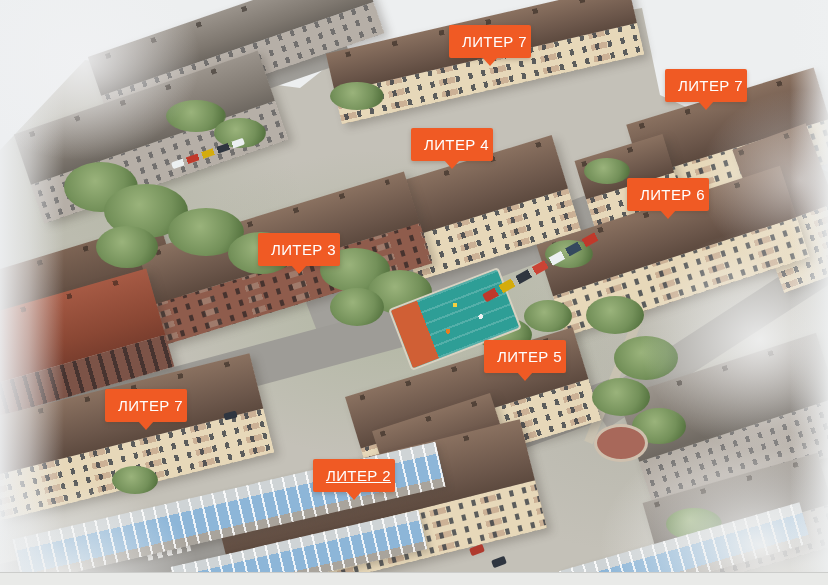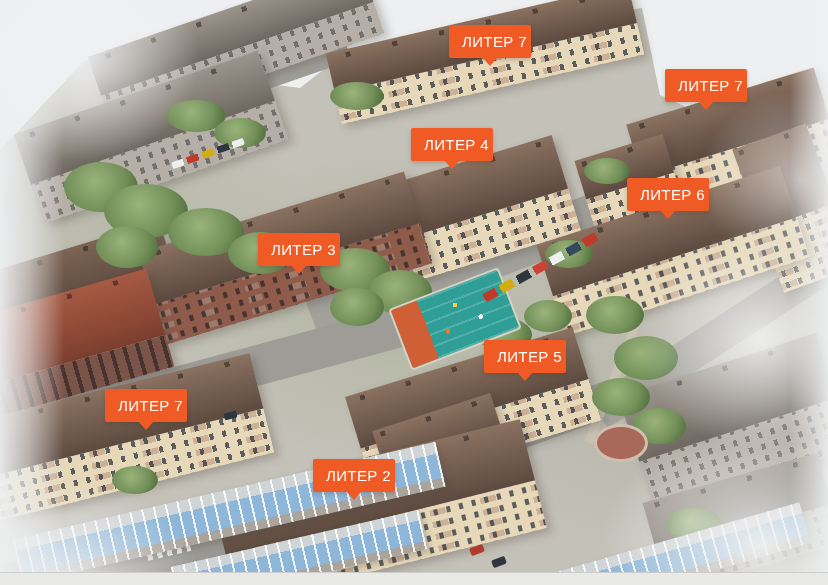--- a/index.html
+++ b/index.html
@@ -194,21 +194,21 @@
   <div class="haze" style="left:-40px;top:-40px;width:240px;height:200px;background:radial-gradient(closest-side,rgba(240,241,243,.9),rgba(240,241,243,0));"></div>
   <div class="haze" style="left:640px;top:230px;width:240px;height:220px;background:radial-gradient(closest-side,rgba(244,245,246,.85),rgba(244,245,246,0));"></div>
   <div class="haze" style="left:700px;top:90px;width:200px;height:180px;background:radial-gradient(closest-side,rgba(244,245,246,.6),rgba(244,245,246,0));"></div>
   <div class="haze" style="left:600px;top:430px;width:320px;height:230px;background:radial-gradient(closest-side,rgba(240,241,241,.95),rgba(240,241,241,0));"></div>
   <div class="haze" style="left:-80px;top:480px;width:280px;height:200px;background:radial-gradient(closest-side,rgba(240,241,241,.9),rgba(240,241,241,0));"></div>
   <div class="haze" style="left:790px;top:0;width:38px;height:585px;background:linear-gradient(270deg,rgba(238,240,241,.9),rgba(238,240,241,0));"></div>
 
   <div class="frame-bottom"></div>
 
   <div class="marker" style="left:105px;top:389px;">ЛИТЕР 7</div>
-  <div class="marker" style="left:313px;top:459px;">ЛИТЕР 2</div>
+  <div class="marker" style="left:313px;top:459px;text-decoration:underline;">ЛИТЕР 2</div>
   <div class="marker" style="left:258px;top:233px;">ЛИТЕР 3</div>
   <div class="marker" style="left:484px;top:340px;">ЛИТЕР 5</div>
   <div class="marker" style="left:411px;top:128px;">ЛИТЕР 4</div>
   <div class="marker" style="left:627px;top:178px;">ЛИТЕР 6</div>
   <div class="marker" style="left:449px;top:25px;">ЛИТЕР 7</div>
   <div class="marker" style="left:665px;top:69px;">ЛИТЕР 7</div>
 
 </div>
 
 </body></html>

